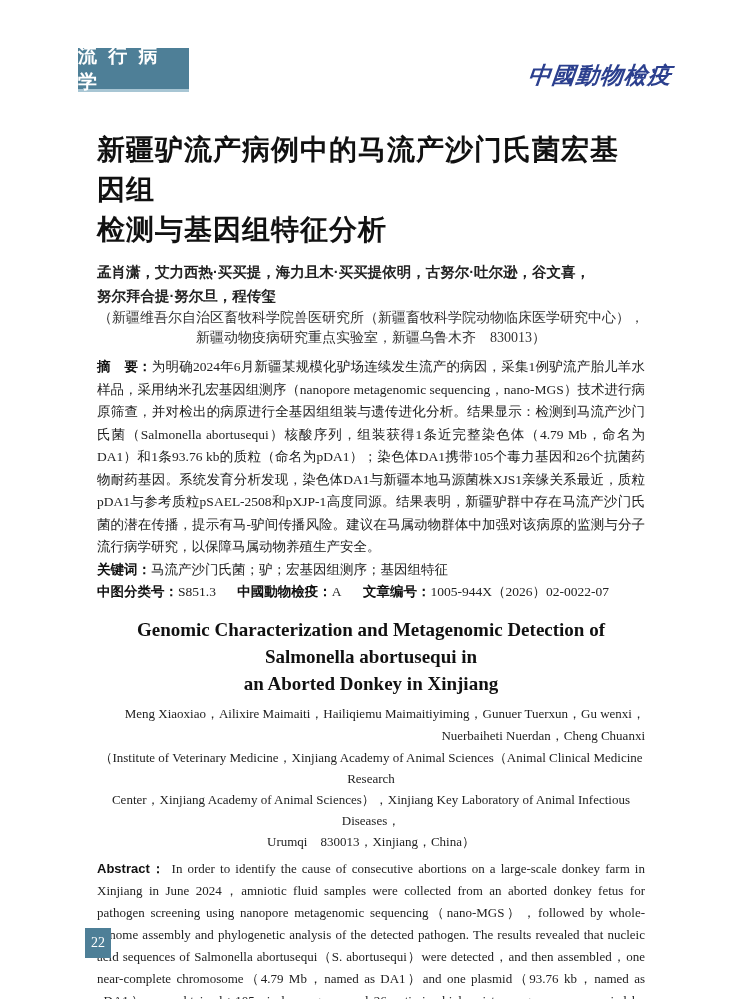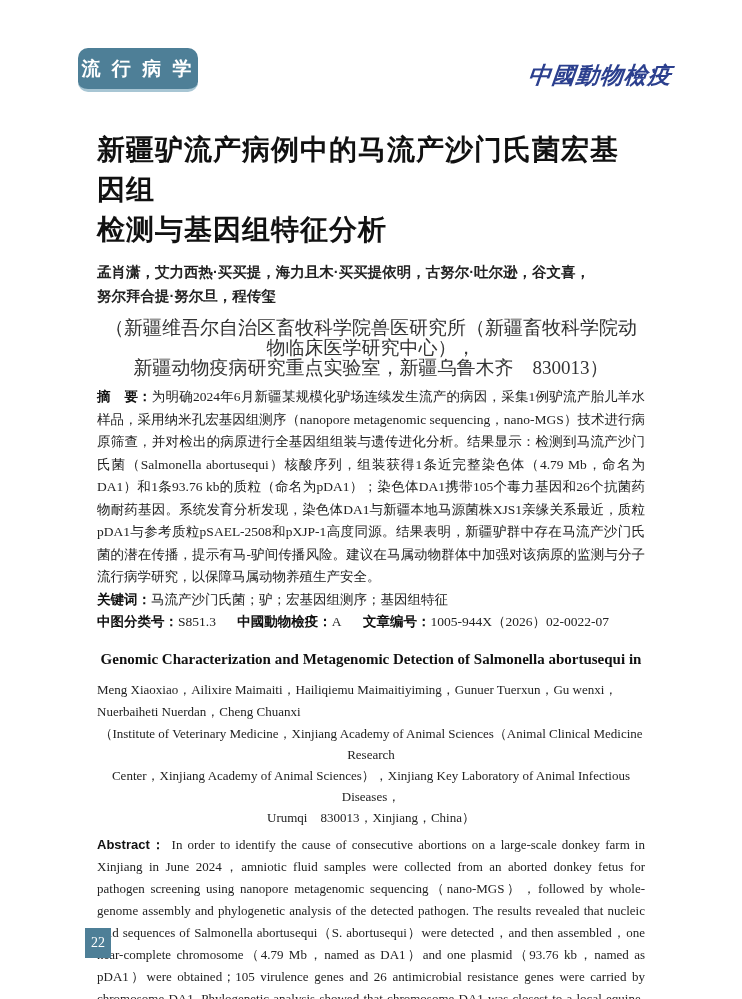--- a/index.html
+++ b/index.html
@@ -22,27 +22,26 @@
     padding: 48px 70px 0 78px;
     height: 92px;
   }
   .section-badge {
     background: #4e7f97;
     color: #ffffff;
     font-family: "Liberation Sans", sans-serif;
     font-weight: 700;
     font-size: 19px;
     letter-spacing: 3px;
-    width: 120px;
+    width: 111px;
     height: 44px;
     display: flex;
     align-items: center;
     justify-content: center;
     border-bottom: 3px solid #a8c6d4;
-    border-radius: 10px;
   }
   .journal-logo {
     margin-top: 12px;
     font-family: "DejaVu Serif", serif;
     font-style: italic;
     font-weight: 700;
     font-size: 23px;
     letter-spacing: 1px;
     color: #2b3f8e;
     transform: skewX(-6deg);
@@ -64,23 +63,23 @@
   .authors-cn {
     margin-top: 10px;
     text-align: left;
     font-family: "Liberation Sans", sans-serif;
     font-size: 14.5px;
     font-weight: 600;
     line-height: 24px;
     color: #222;
   }
   .affiliation-cn {
-    margin-top: 10px;
+    margin-top: 0;
     text-align: center;
-    font-size: 19px;
+    font-size: 14px;
     line-height: 20px;
     color: #333;
   }
   .abstract-cn {
     margin-top: 8px;
     font-size: 13.5px;
     line-height: 22.5px;
     text-align: justify;
     color: #222;
   }
@@ -95,27 +94,27 @@
     line-height: 22.5px;
     text-align: left;
     color: #222;
   }
   .meta-cn .meta-item { margin-right: 18px; }
   
   .title-en {
     margin-top: 12px;
     text-align: center;
     font-weight: 700;
-    font-size: 15px;
+    font-size: 19px;
     line-height: 27px;
     color: #111;
   }
   .authors-en {
     margin-top: 6px;
-    text-align: left;
+    text-align: right;
     font-size: 13px;
     line-height: 22px;
     color: #222;
   }
   .affiliation-en {
     text-align: center;
     font-size: 13px;
     line-height: 21px;
     color: #222;
   }
@@ -178,20 +177,21 @@
     </p>
 
     <p class="meta-cn">
       <span class="meta-item"><span class="label-bold">中图分类号：</span><span>S851.3</span></span>
       <span class="meta-item"><span class="label-bold">中國動物檢疫：</span><span>A</span></span>
       <span class="meta-item"><span class="label-bold">文章编号：</span><span>1005-944X（2026）02-0022-07</span></span>
     </p>
 
     <h2 class="title-en">
       <span>Genomic Characterization and Metagenomic Detection of </span><span class="it">Salmonella abortusequi</span><span> in</span><br>
+      <span>an Aborted Donkey in Xinjiang</span>
     </h2>
 
     <div class="authors-en">
       <span>Meng Xiaoxiao，Ailixire Maimaiti，Hailiqiemu Maimaitiyiming，Gunuer Tuerxun，Gu wenxi，</span><br>
       <span>Nuerbaiheti Nuerdan，Cheng Chuanxi</span>
     </div>
 
     <div class="affiliation-en">
       <span>（Institute of Veterinary Medicine，Xinjiang Academy of Animal Sciences（Animal Clinical Medicine Research</span><br>
       <span>Center，Xinjiang Academy of Animal Sciences），Xinjiang Key Laboratory of Animal Infectious Diseases，</span><br>

